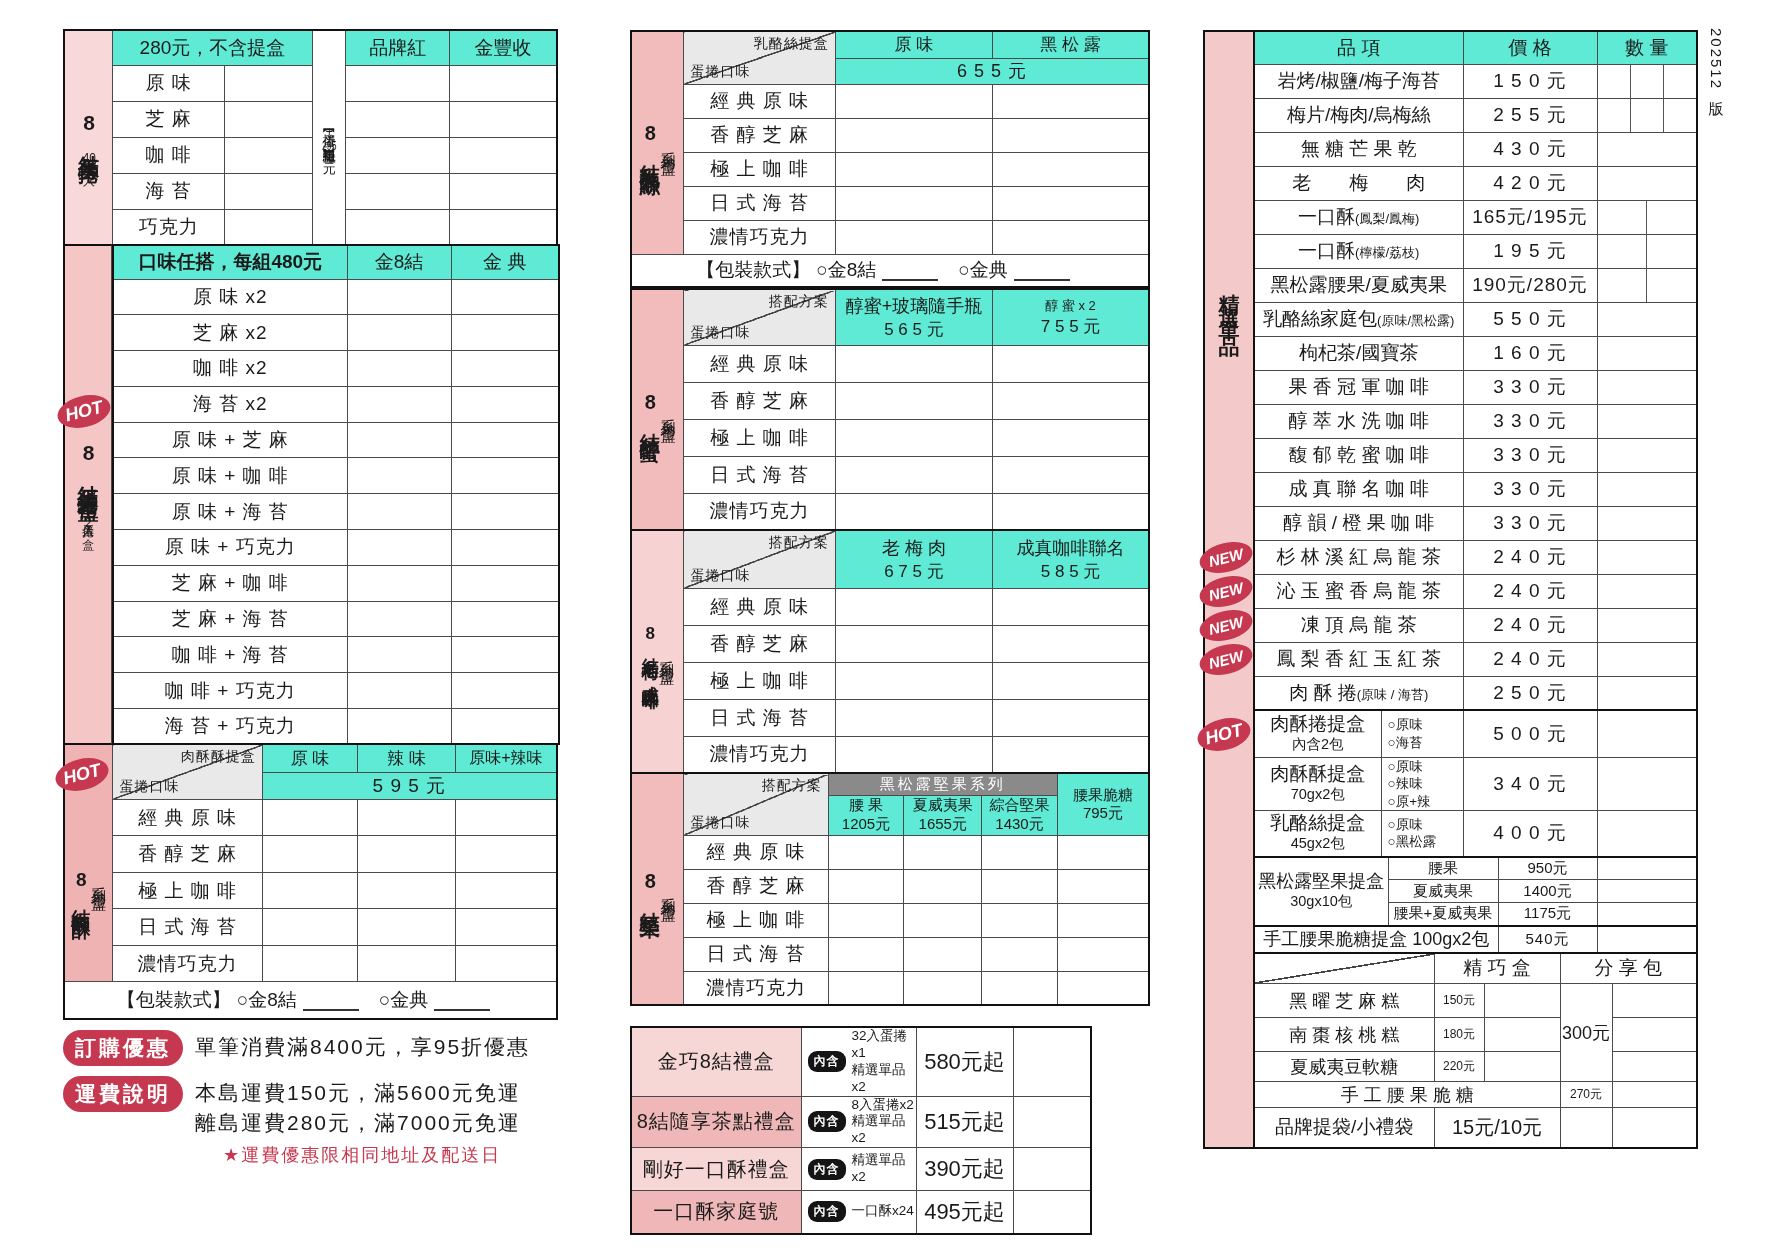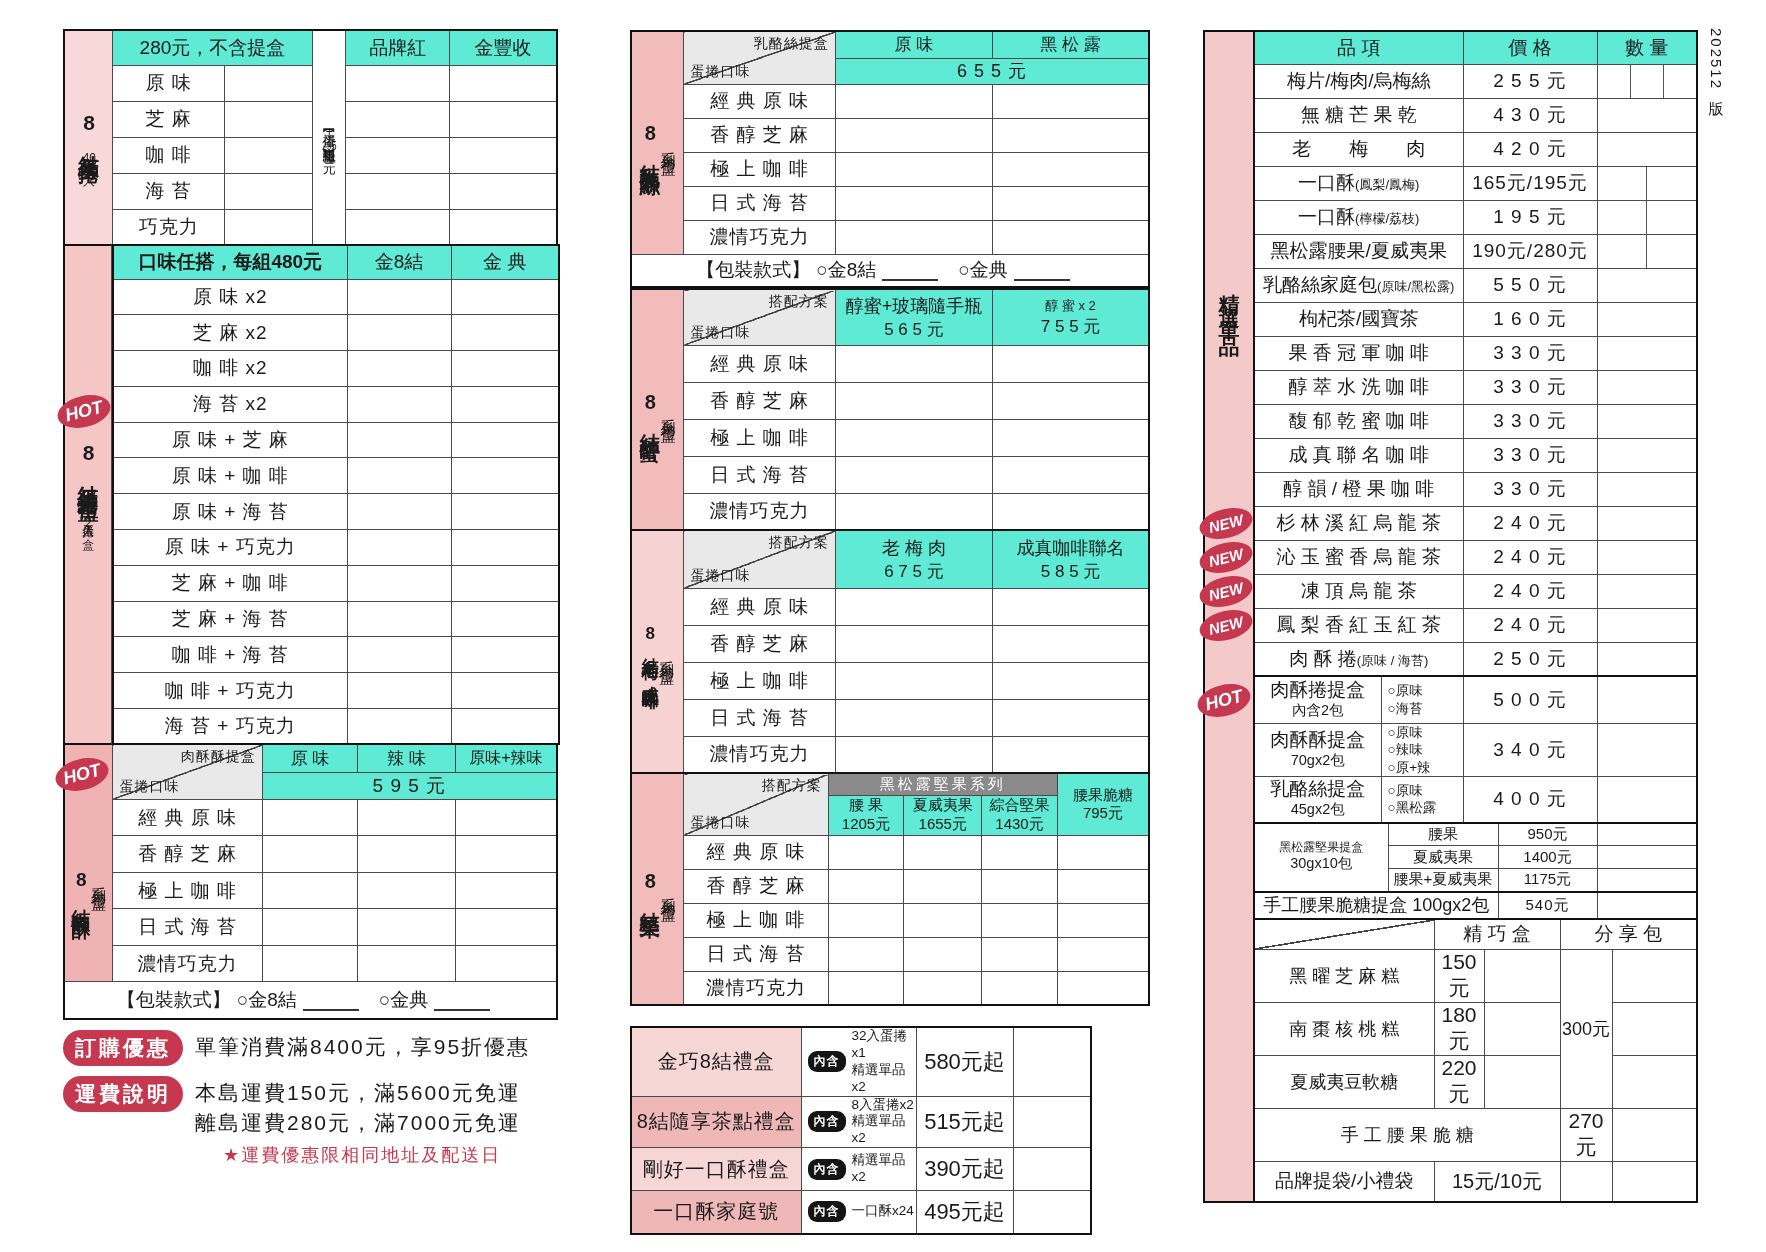--- a/index.html
+++ b/index.html
@@ -84,21 +84,21 @@
   #rb tr.b1{height:47px} #rb tr.b2{height:50px} #rb tr.b3{height:46px}
   .bname{font-size:19px;line-height:1.1;display:block}
   .bsize{font-size:14.5px;display:block}
   .opts{display:flex;flex-direction:column;align-items:flex-start;justify-content:center;
         padding-left:6px;font-size:13.5px;line-height:1.3;height:100%}
   #rc tr{height:23px} #rc td{font-size:15px}
   #rc td.nutname{font-size:18px}
   #rd tr{height:27px} #rd td.nm{font-size:18px} #rd td.pr{font-size:15px}
   #re tr.hd{height:31px} #re tr.s1{height:34px} #re tr.s2{height:34px} #re tr.s3{height:30px}
   #re tr.cr{height:26px} #re tr.bg{height:40px}
-  #re td.swname{font-size:18px} #re td.swp{font-size:21px}
+  #re td.swname{font-size:18px} #re td.swp{font-size:12px}
   #version{position:absolute;left:1706px;top:28px;writing-mode:vertical-rl;
            font-size:15px;letter-spacing:2px}
 </style>
 </head>
 <body>
 
 <div class="col" id="left" style="left:63px;top:29px;width:495px">
 
   <table id="l1">
     <colgroup>
@@ -676,20 +676,28 @@
         </colgroup>
       <tbody>
         <tr class="hd">
           <td class="gray">品 項</td>
           <td class="gray">價 格</td>
           <td class="gray">數 量</td>
         </tr>
       </tbody>
       <tbody>
 
+      <tr>
+          <td class="nm">
+            
+            <span>岩烤/椒鹽/梅子海苔</span><span class="note"></span>
+          </td>
+          <td class="pr">1 5 0 元</td>
+          <td class="w" data-split="s3"></td>
+        </tr>
           <tr>
           <td class="nm">
             
             <span>梅片/梅肉/烏梅絲</span><span class="note"></span>
           </td>
           <td class="pr">2 5 5 元</td>
           <td class="w" data-split="s3"></td>
         </tr>
           <tr>
           <td class="nm">
@@ -888,21 +896,21 @@
     <table id="rc" class="stack" style="width:443px">
       <colgroup>
           <col style="width:134px">
           <col style="width:110px">
           <col style="width:99px">
           <col style="width:100px">
         </colgroup>
       <tbody>
         <tr>
           <td class="nutname" rowspan="3">
-              <span class="bname" style="font-size:12px">黑松露堅果提盒</span>
+              <span class="bname" style="font-size:18px">黑松露堅果提盒</span>
               <span class="bsize">30gx10包</span>
             </td>
           <td>腰果</td>
           <td>950元</td>
           <td class="w"></td>
         </tr>
         <tr>
           <td>夏威夷果</td>
           <td>1400元</td>
           <td class="w"></td>

